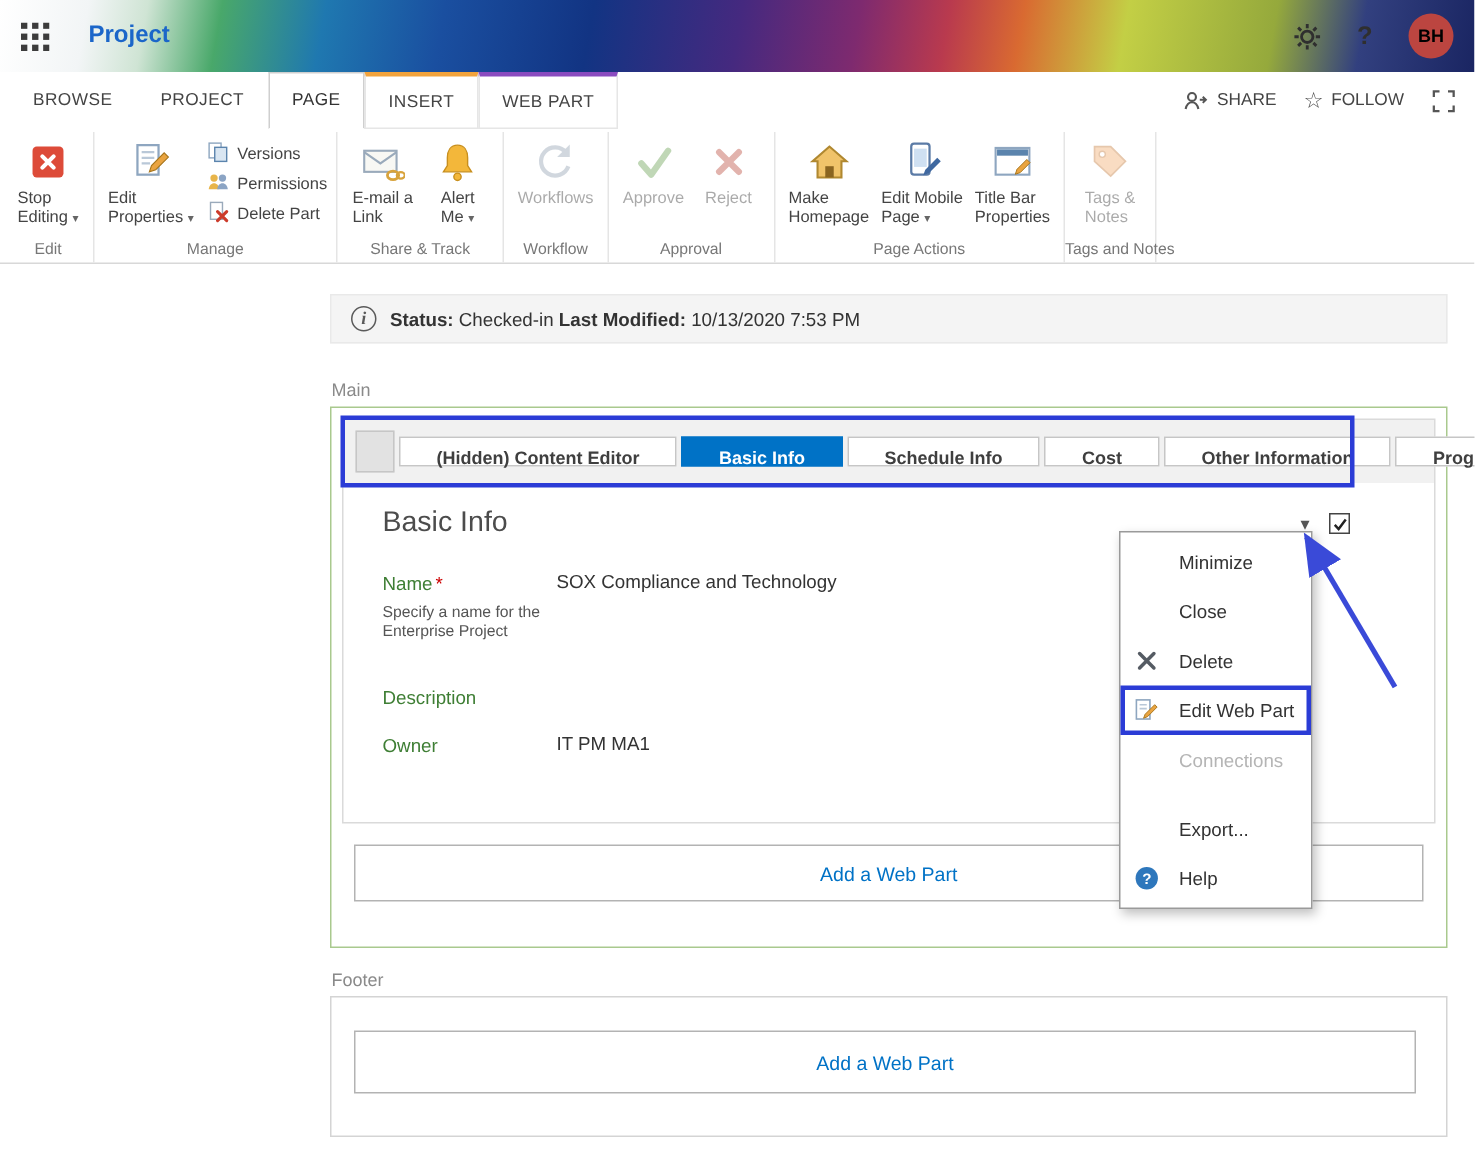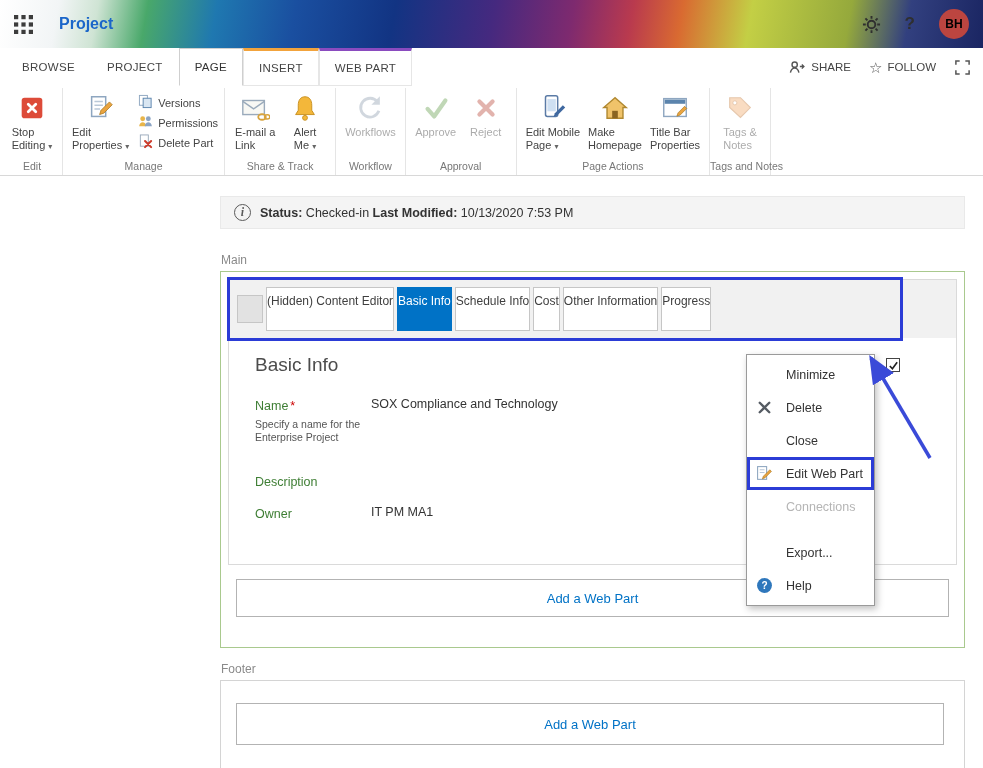--- a/index.html
+++ b/index.html
@@ -49,21 +49,21 @@
   .info-icon{width:17px;height:17px;flex:none;border:1.5px solid #5a5a5a;border-radius:50%;display:flex;align-items:center;justify-content:center;font-family:"Liberation Serif",serif;font-style:italic;font-weight:bold;font-size:12px;color:#5a5a5a}
   .sb-bold{font-weight:bold}
   .zone-label{margin:24px 0 4px 1px;font-size:12px;color:#8a8a8a}
   .zone-label.footer-label{margin-top:14px}
 
   .main-zone{position:relative;border:1px solid #a9c98e;padding:7px 7px 30px}
   .webpart{border:1px solid #dadada;background:#fff}
   .tabstrip{position:relative;background:#f1f1f1;padding:7px 8px;display:flex;align-items:center;gap:3px}
   .strip-annot{position:absolute;left:-2px;top:-3px;width:676px;height:calc(100% + 6px);border:3px solid #2b3cd6;pointer-events:none;z-index:2}
   .tab-stub{width:26px;height:28px;background:#e2e2e2;border:1px solid #c6c6c6;flex:none}
-  .wtab{height:44px;line-height:26px;padding:0 0;background:#fff;border:1px solid #c6c6c6;font-size:12px;font-weight:normal;color:#3f3f3f;cursor:pointer;white-space:nowrap}
+  .wtab{height:20px;line-height:26px;padding:0 24px;background:#fff;border:1px solid #c6c6c6;font-size:12px;font-weight:bold;color:#3f3f3f;cursor:pointer;white-space:nowrap}
   .wtab.active{background:#0072c6;border-color:#0072c6;color:#fff}
 
   .wp-header{display:flex;align-items:center;padding:16px 0 0 26px}
   .wp-title{font-size:19px;color:#4c4c4c}
   .wp-header-right{margin-left:auto;display:flex;align-items:center;gap:13px;padding-right:56px}
   .wp-caret{font-size:12px;color:#555;cursor:pointer}
   .wp-check{width:14px;height:14px;border:1px solid #444;background:#fff;display:flex;align-items:center;justify-content:center;cursor:pointer}
   .wp-check svg{width:11px;height:11px}
 
   .wp-body{padding:20px 26px 42px}
@@ -251,32 +251,32 @@
             </svg></span>
           <span class="blabel">Reject</span>
         </div>
       </div>
       <div class="rgroup-label">Approval</div>
     </div>
     <div class="rgroup">
       <div class="rrow">
         <div class="rbtn-big">
           <span class="icon"><svg viewBox="0 0 32 32">
+              <path d="M16 5L4 15.5h3.5V27h17V15.5H28z" fill="#f0c36a" stroke="#b08830" stroke-width="1.5"></path>
+              <rect x="13" y="19" width="6" height="8" fill="#8a6420"></rect>
+            </svg></span>
+          <span class="blabel">Make<br>Homepage</span>
+        </div>
+        <div class="rbtn-big">
+          <span class="icon"><svg viewBox="0 0 32 32">
               <rect x="8" y="3" width="13" height="22" rx="2" fill="#fff" stroke="#5b7ba6" stroke-width="1.6"></rect>
               <rect x="10" y="6.5" width="9" height="13" fill="#cfe0f2"></rect>
               <path d="M29 15.5l-8.5 8.5-4 1.5 1.5-4 8.5-8.5z" fill="#3f68a0"></path>
             </svg></span>
           <span class="blabel">Edit Mobile<br>Page <span class="chev">▾</span></span>
-        </div>
-        <div class="rbtn-big">
-          <span class="icon"><svg viewBox="0 0 32 32">
-              <path d="M16 5L4 15.5h3.5V27h17V15.5H28z" fill="#f0c36a" stroke="#b08830" stroke-width="1.5"></path>
-              <rect x="13" y="19" width="6" height="8" fill="#8a6420"></rect>
-            </svg></span>
-          <span class="blabel">Make<br>Homepage</span>
         </div>
         <div class="rbtn-big">
           <span class="icon"><svg viewBox="0 0 32 32">
               <rect x="4" y="6" width="24" height="19" fill="#fff" stroke="#8ea6c0" stroke-width="1.5"></rect>
               <rect x="5" y="7" width="22" height="4.5" fill="#5b84ad"></rect>
               <path d="M28.5 16.5l-7 7-3.5 1.2 1.2-3.5 7-7z" fill="#eaa440" stroke="#a8761c" stroke-width=".7"></path>
             </svg></span>
           <span class="blabel">Title Bar<br>Properties</span>
         </div>
       </div>
@@ -360,27 +360,27 @@
 
     <div class="add-box">
       <span class="add-link">Add a Web Part</span>
     </div>
 
     <div class="wp-menu">
         <div class="menu-item">
           <span>Minimize</span>
         </div>
         <div class="menu-item">
+          <span>Close</span>
+        </div>
+        <div class="menu-item">
           <span class="micon"><svg viewBox="0 0 16 16">
               <path d="M3.5 3.5l9 9M12.5 3.5l-9 9" stroke="#555b63" stroke-width="2.2" stroke-linecap="round"></path>
             </svg></span>
           <span>Delete</span>
-        </div>
-        <div class="menu-item">
-          <span>Close</span>
         </div>
         <div class="menu-item">
           <span class="micon"><svg viewBox="0 0 16 16">
               <rect x="1.5" y="1.5" width="8.5" height="12" fill="#fff" stroke="#8ea6c0"></rect>
               <path d="M3.5 4.5h4.5M3.5 7h4.5" stroke="#b9c8d8"></path>
               <path d="M14.5 6l-6 6-2.5 1 1-2.5 6-6z" fill="#eaa440" stroke="#a8761c" stroke-width=".6"></path>
             </svg></span>
           <span>Edit Web Part</span>
           <span class="annot-box"></span>
         </div>

